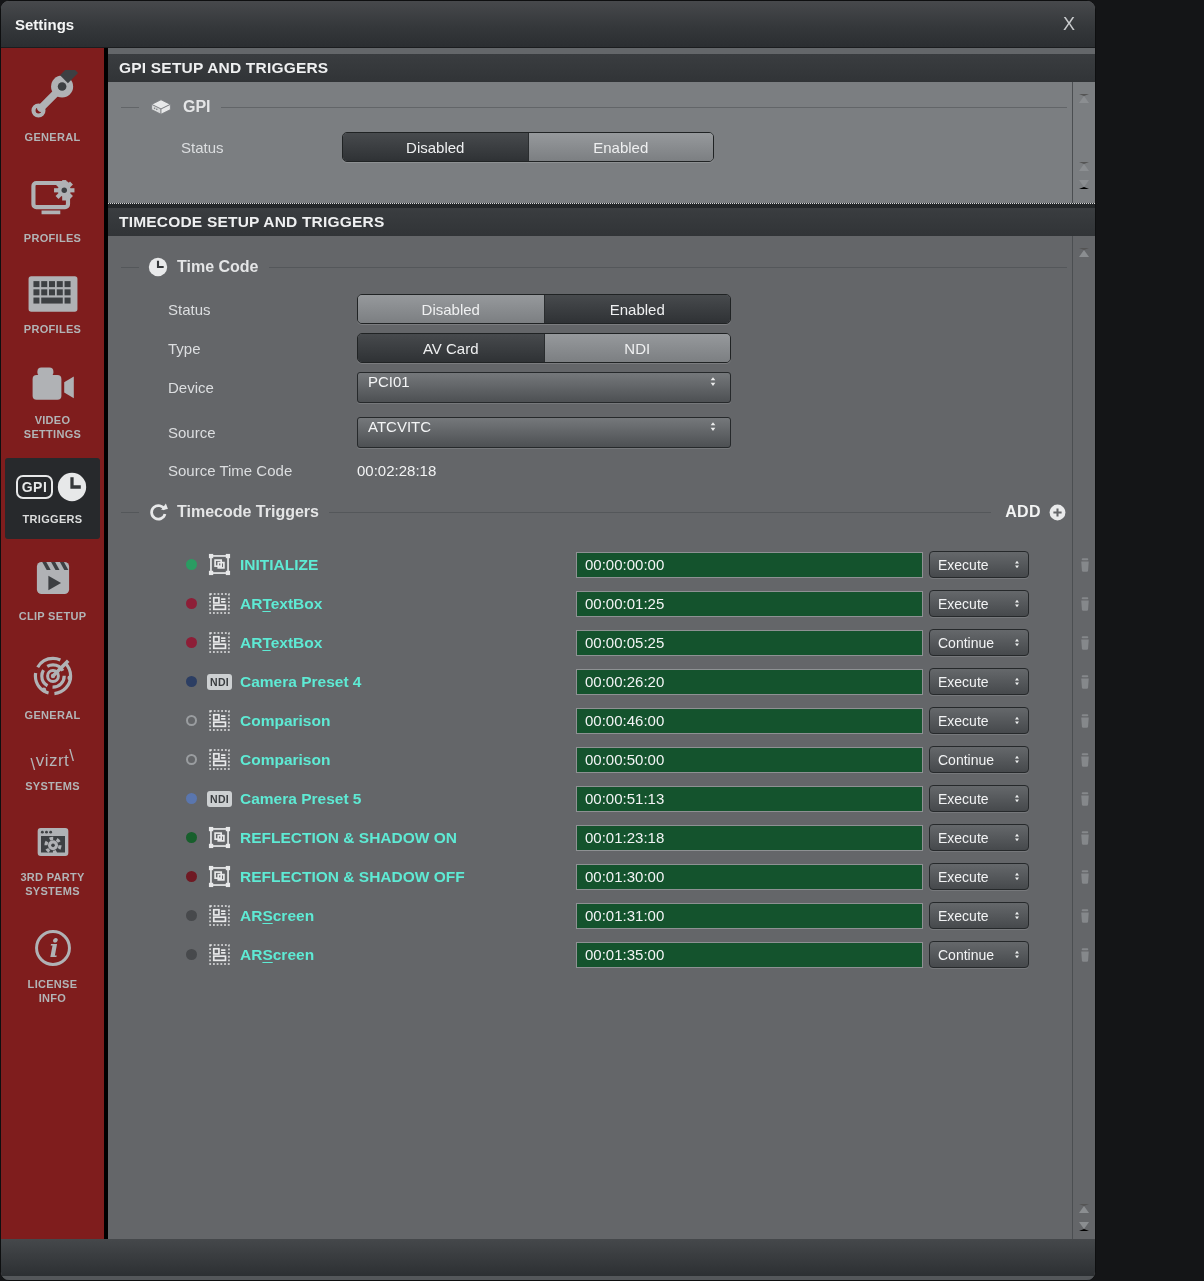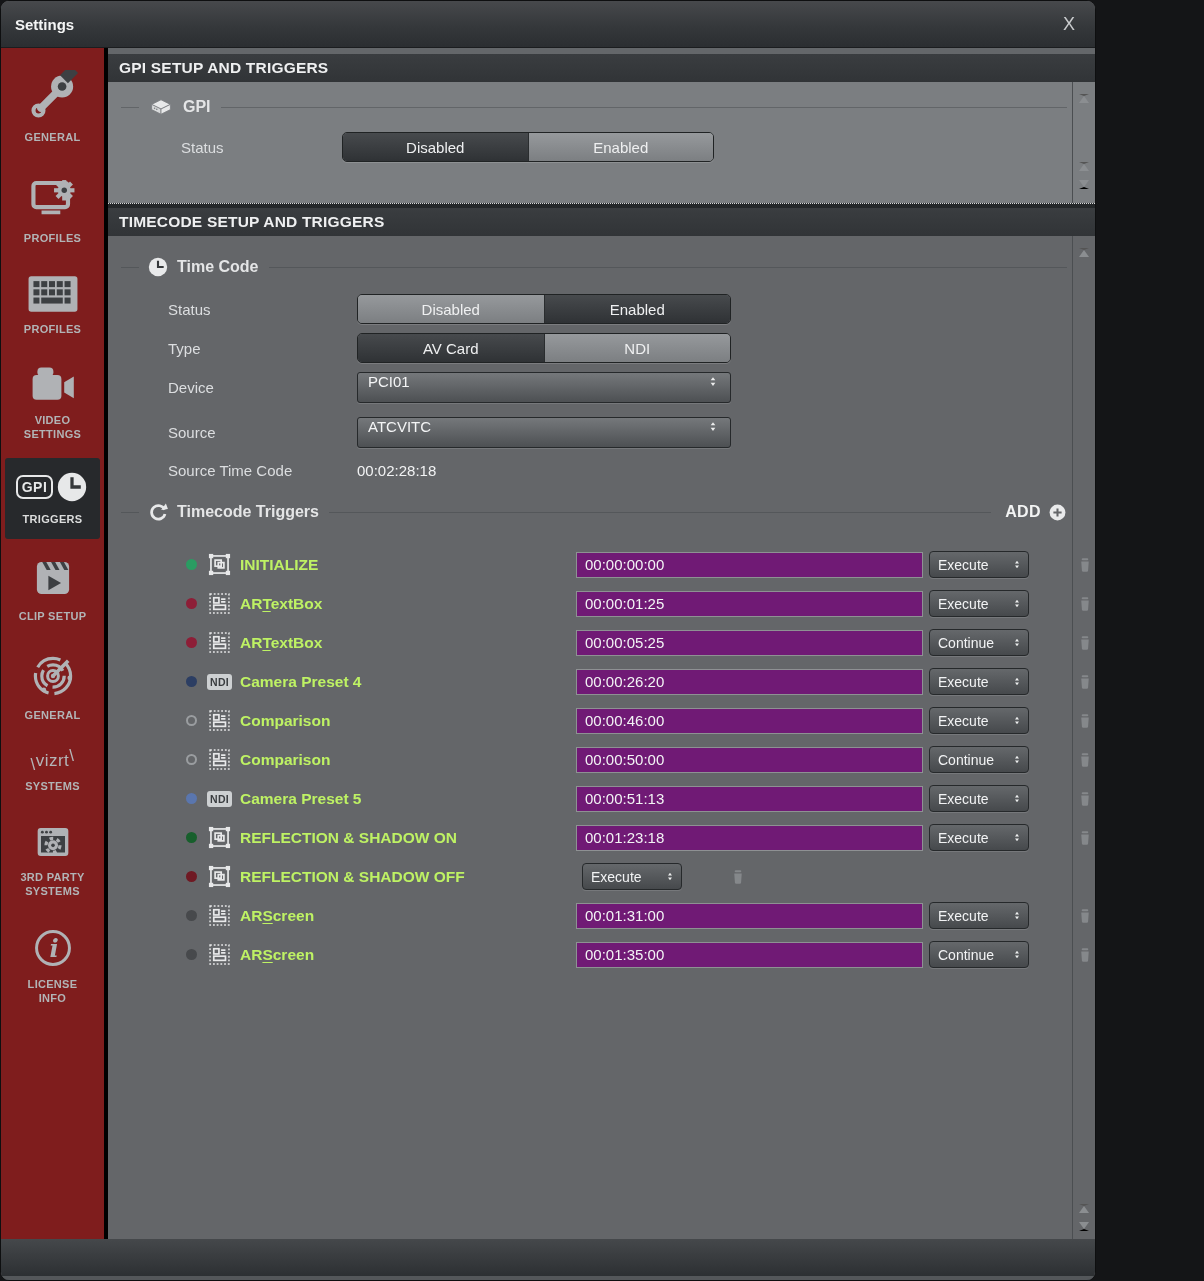--- a/index.html
+++ b/index.html
@@ -123,24 +123,24 @@
     width: 11px; height: 11px; border-radius: 50%; flex: 0 0 11px; margin-right: 9px;
   }
   .dot.hollow { background: transparent; border: 2px solid #9a9da0; }
   .t-icon { width: 27px; height: 27px; flex: 0 0 27px; margin-right: 7px;
     display: flex; align-items: center; justify-content: center; color: #e8e9ea; }
   .t-icon svg { width: 27px; height: 27px; }
   .ndi-badge {
     background: #cdd0d2; color: #3a3d40; font-weight: 800; font-size: 10.5px;
     padding: 2px 3px; border-radius: 3px; letter-spacing: .3px;
   }
-  .t-label { width: 336px; font-size: 15.5px; font-weight: 700; color: #bef264; white-space: nowrap; }
+  .t-label { width: 336px; font-size: 15.5px; font-weight: 700; color: #5eead4; white-space: nowrap; }
   .t-label .nu { text-decoration: underline; text-underline-offset: 2px; }
   .t-input {
-    width: 347px; height: 26px; background: #701a75; border: 1px solid #8e9193;
+    width: 347px; height: 26px; background: #14532d; border: 1px solid #8e9193;
     color: #f3f4f5; font-size: 15px; padding: 0 8px; font-family: inherit;
   }
   .t-select {
     margin-left: 6px; width: 100px; height: 27px; display: flex; align-items: center;
     border: 1px solid #26292b; border-radius: 4px;
     background: linear-gradient(#65686b, #46494c);
     box-shadow: 0 1px 0 rgba(255,255,255,.12);
     color: #f2f3f4; font-size: 14px; padding: 0 5px 0 8px;
   }
   .t-select .t-select-label { flex: 1; }
@@ -654,20 +654,21 @@
   </div>
           <div class="t-row">
     <span class="dot" style="background: rgb(111, 25, 35);"></span>
     <span class="t-icon">
       <svg viewBox="0 0 24 24">
                 <use href="#i-transform"></use>
               </svg>
 
     </span>
     <span class="t-label"><span class="np">REFLECTION &amp; SHADOW OFF</span><span class="nu"></span><span class="ns"></span></span>
+    <input class="t-input" value="00:01:30:00" style="">
     <div class="t-select">
       <span class="t-select-label">Execute</span>
       <svg class="spin" viewBox="0 0 24 24">
                 <use href="#i-spin"></use>
               </svg>
     </div>
     <button class="t-trash">
       <svg viewBox="0 0 24 24">
                 <use href="#i-trash"></use>
               </svg>

